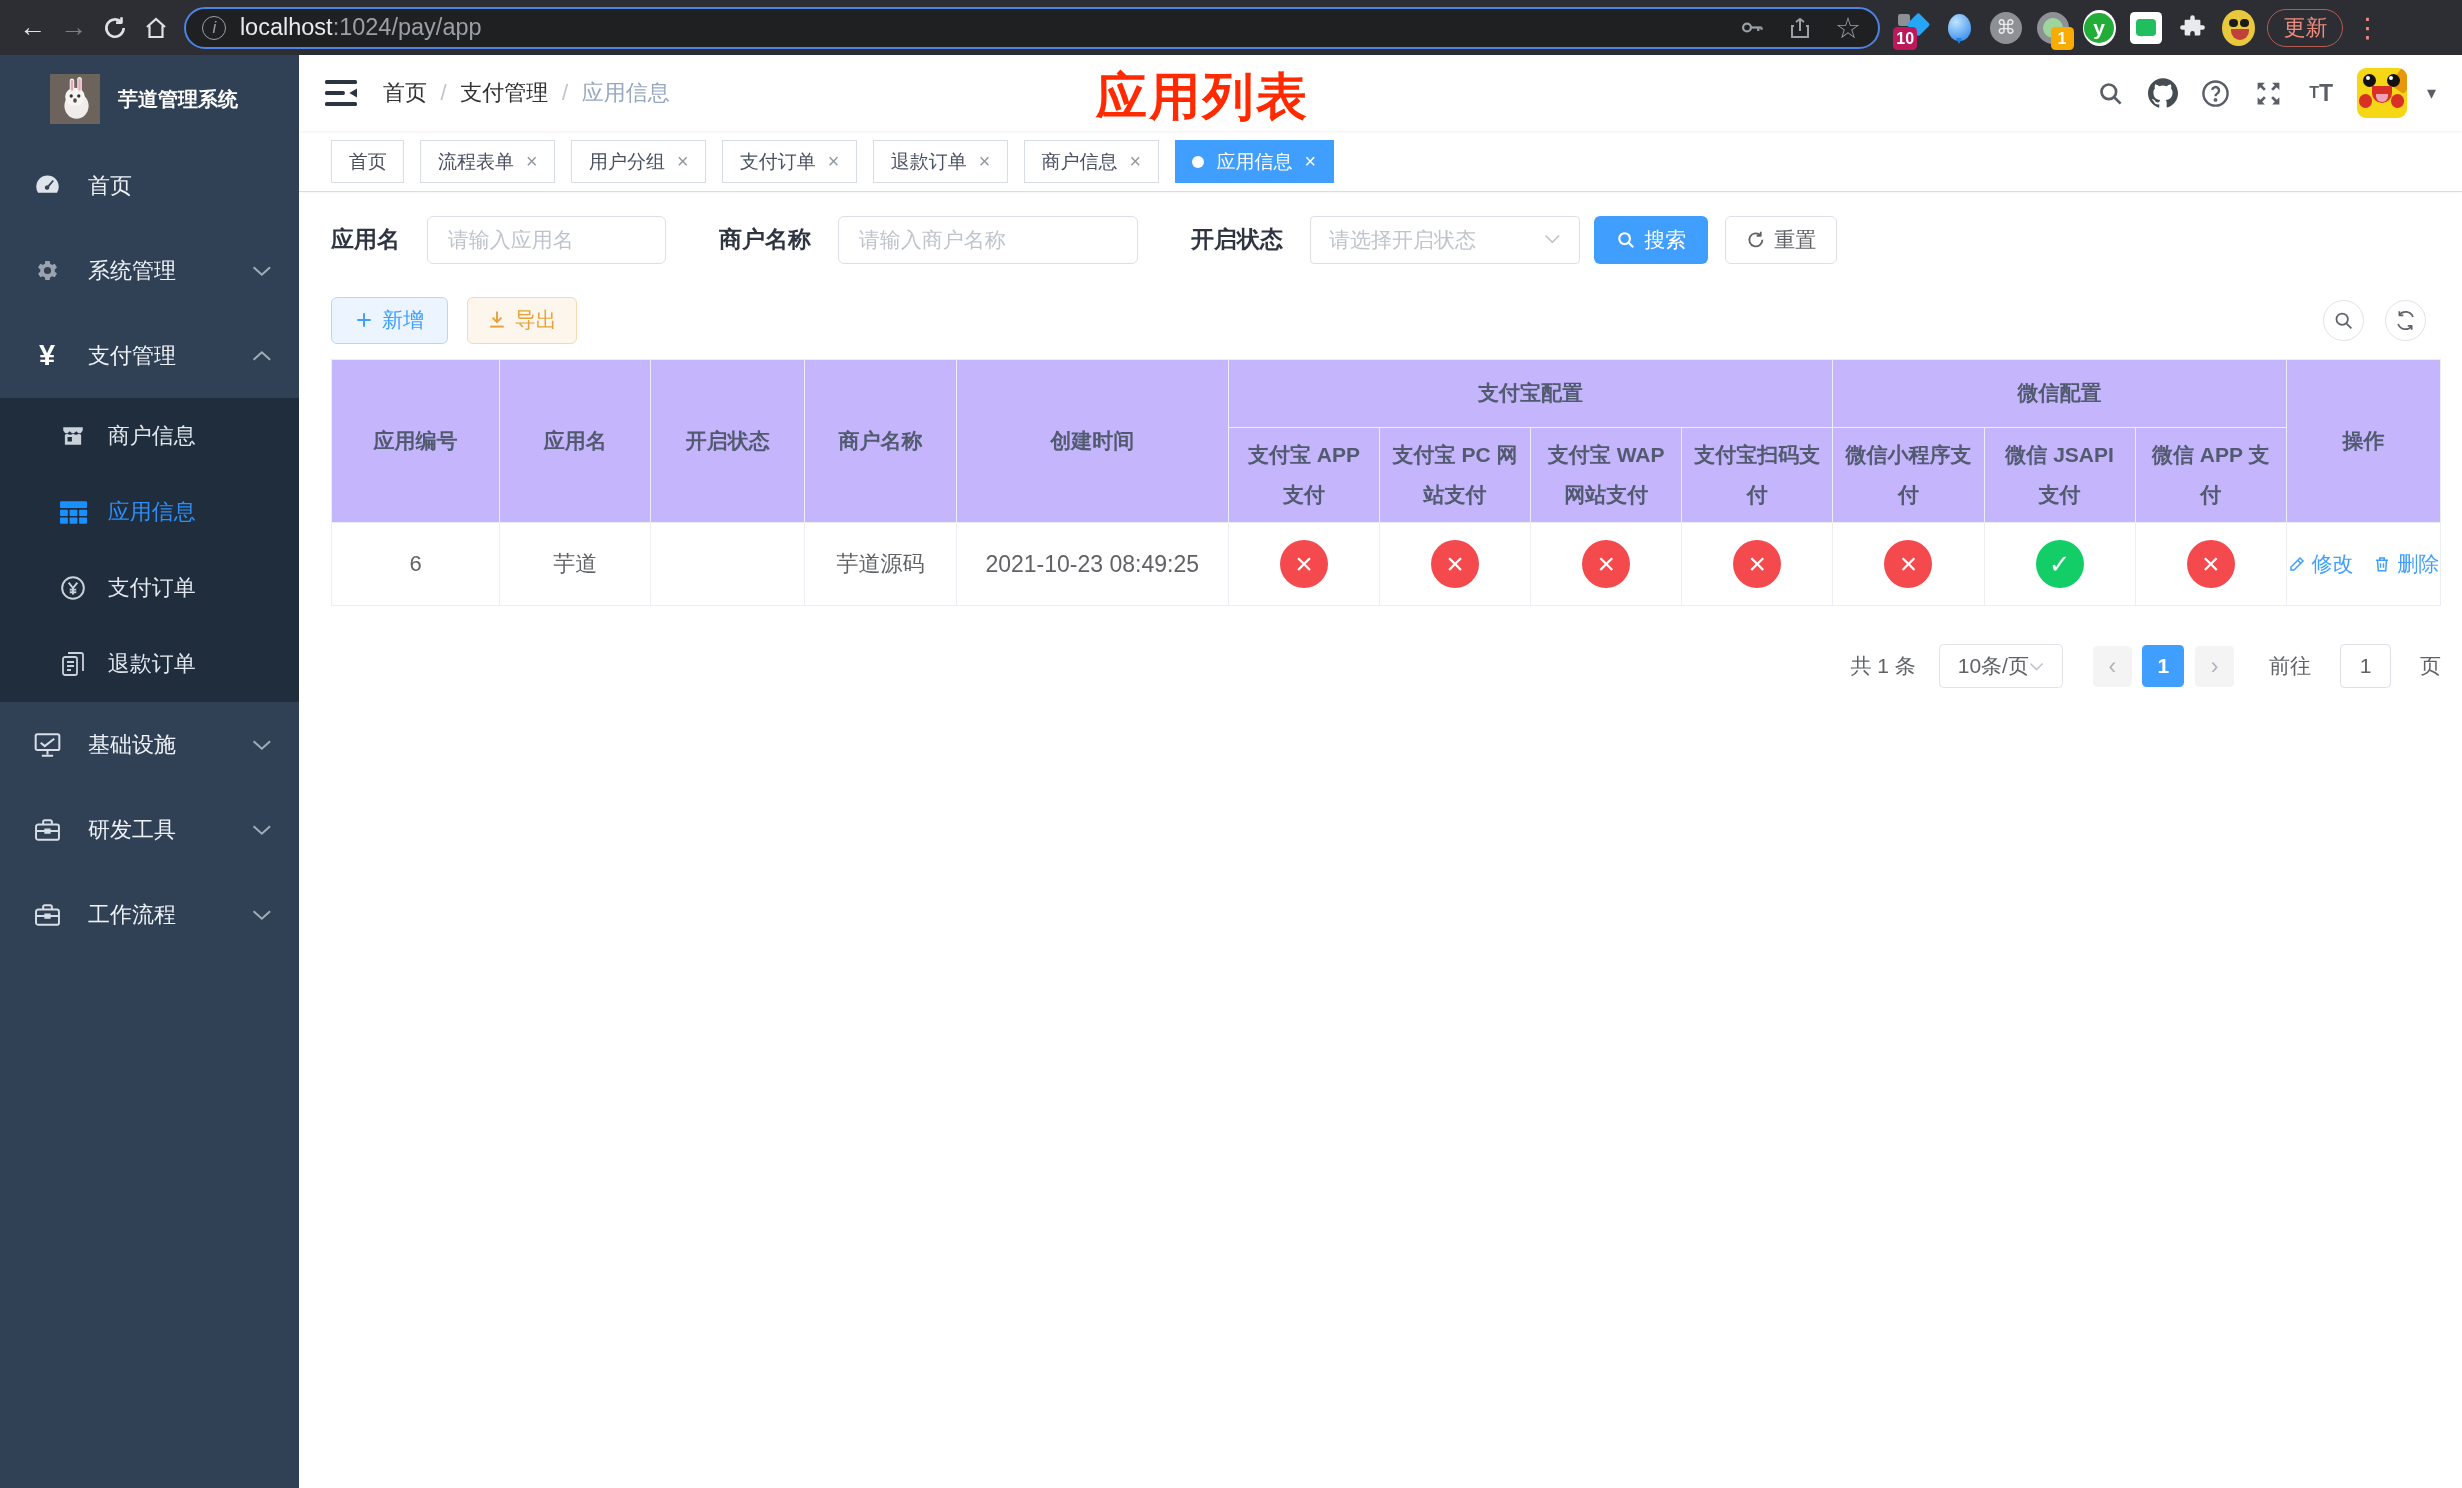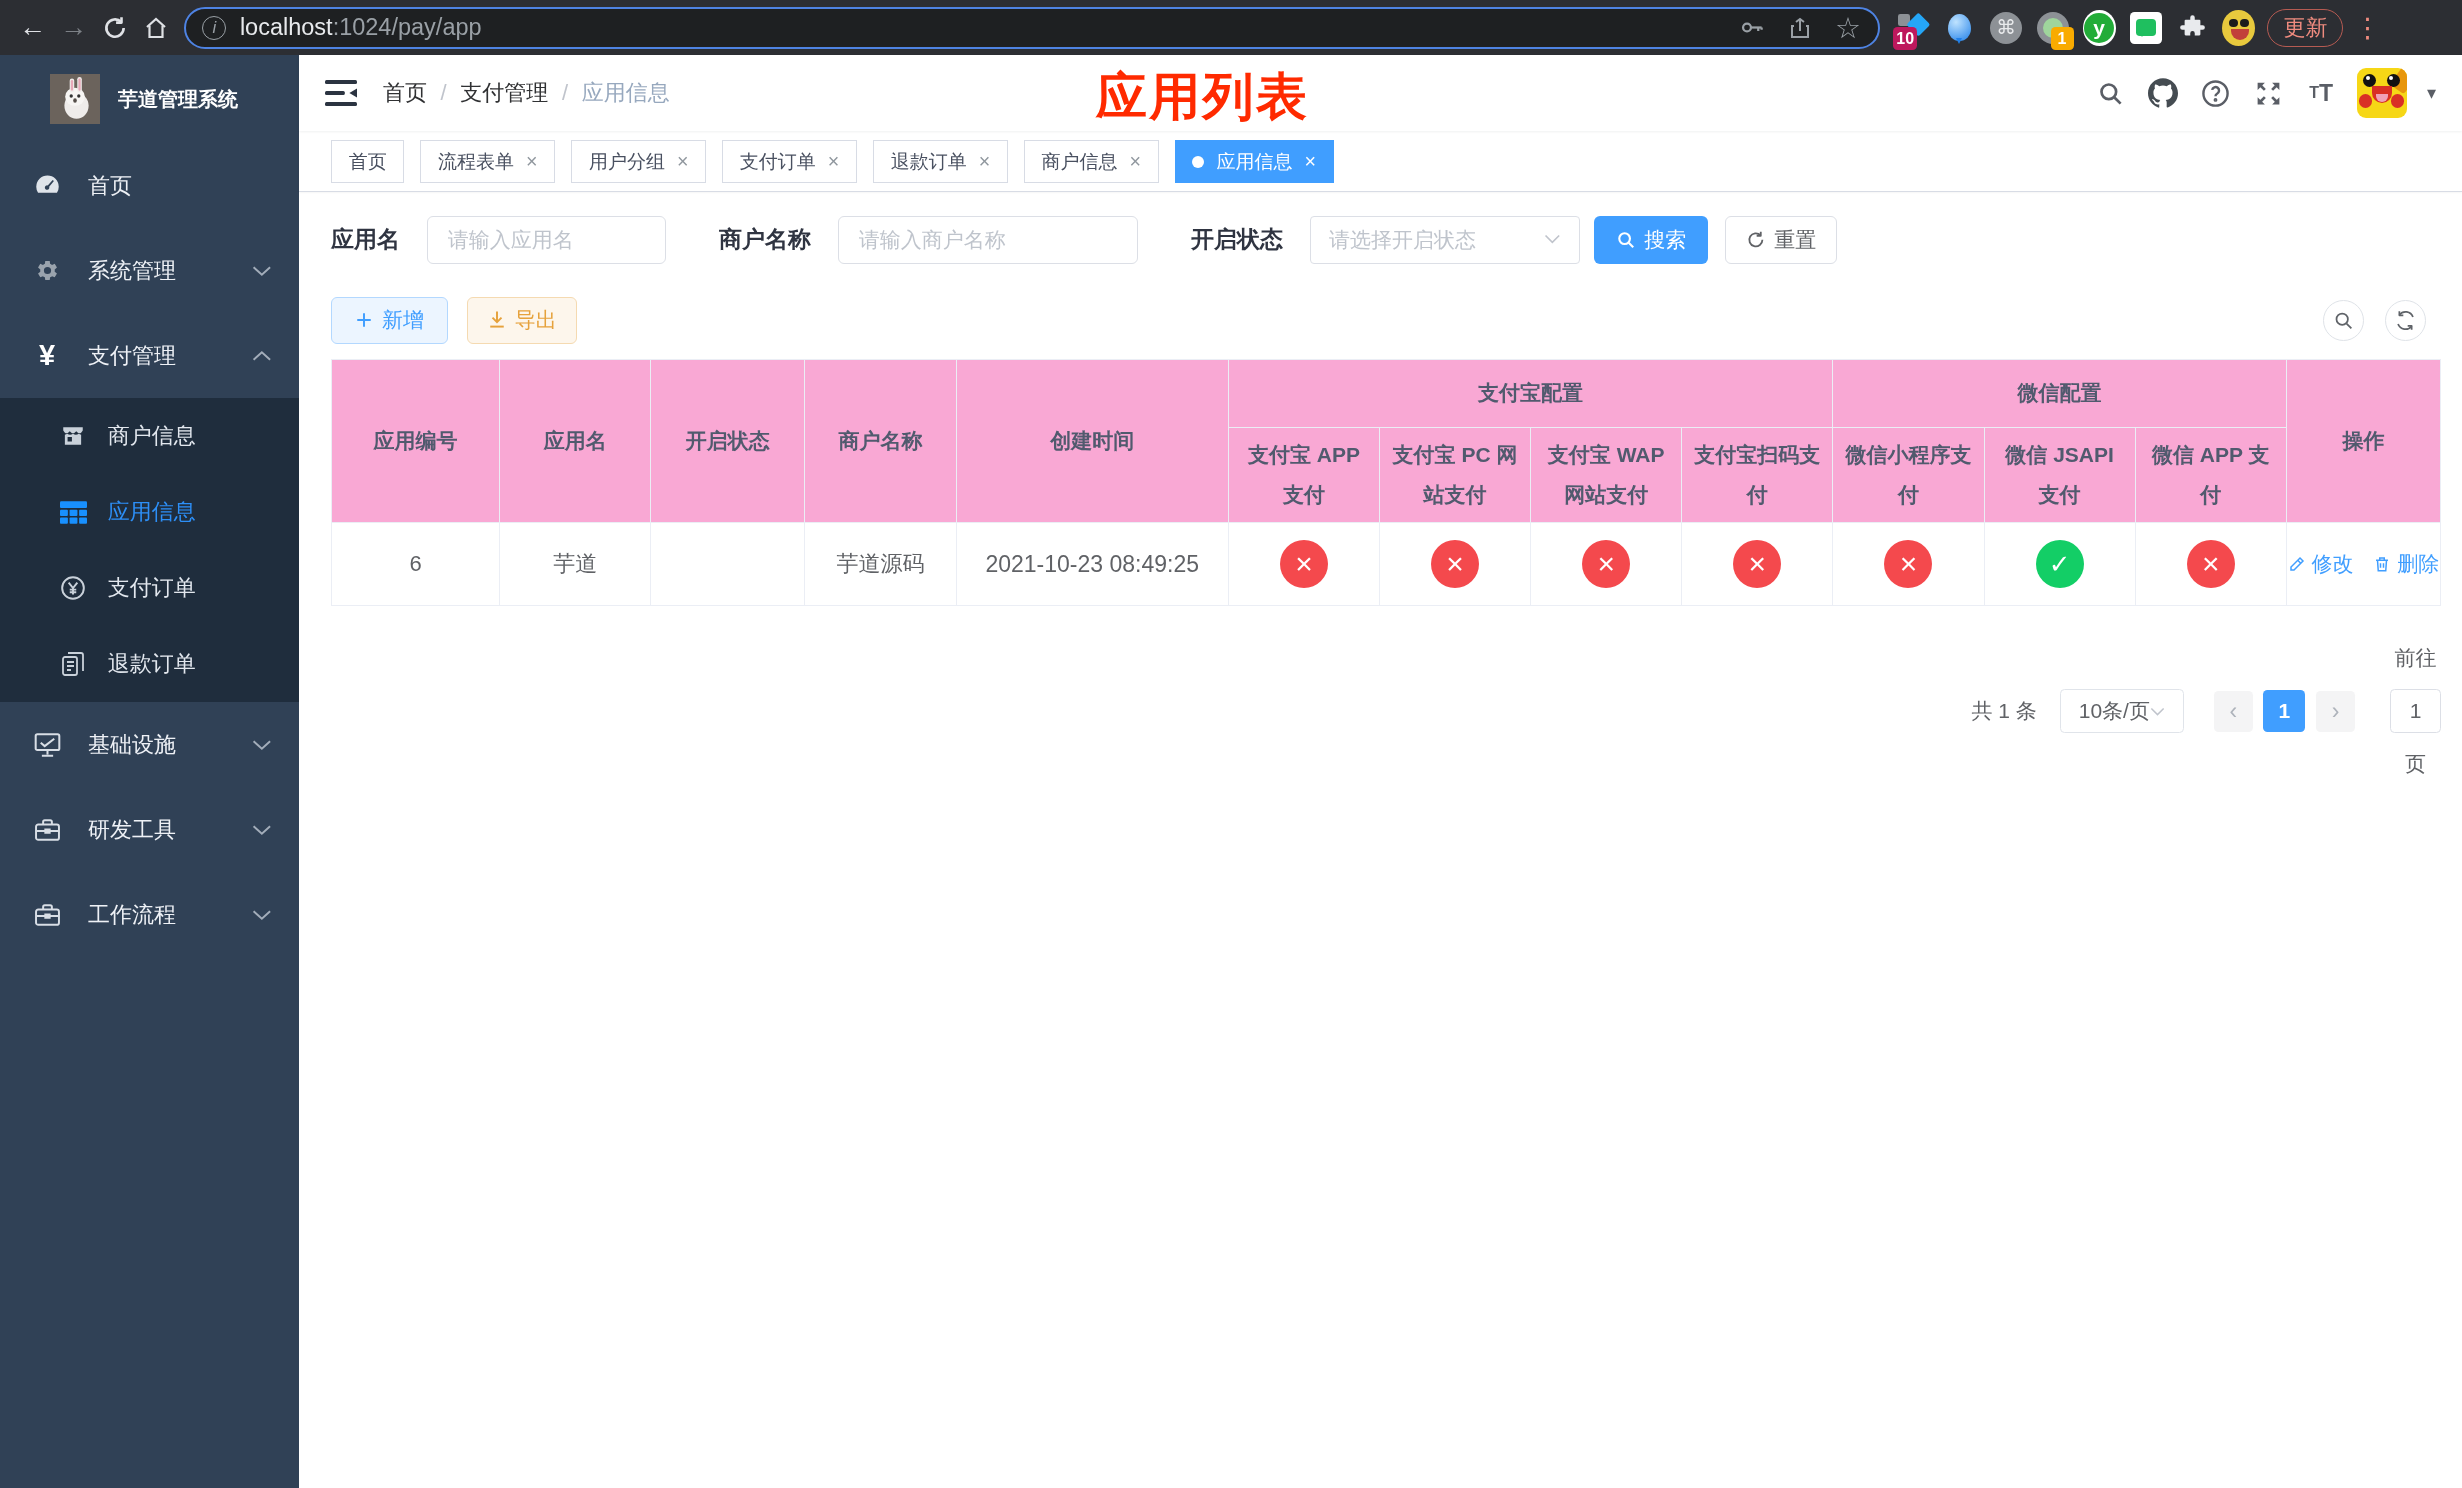--- a/index.html
+++ b/index.html
@@ -94,42 +94,42 @@
   .btn-reset { background:#fff; border-color:#dcdfe6; color:#606266; padding:0 19.7px; margin-left:16.7px; }
   .toolbar-row { margin-top:33px; display:flex; align-items:center; }
   .btn-add { height:47px; background:#ecf5ff; border-color:#b3d8ff; color:#409eff; padding:0 23px; }
   .btn-export { height:47px; background:#fdf6ec; border-color:#f5dab1; color:#e6a23c; padding:0 19.7px; margin-left:19px; }
   .round-btns { margin-left:auto; display:flex; gap:21px; margin-right:13.6px; }
   .round-btn { width:41px; height:41px; border-radius:50%; border:0.8px solid #dfe3e8; display:flex; align-items:center; justify-content:center; color:#5f6368; cursor:pointer; background:#fff; }
 
   
   .table-wrap { margin-top:15px; }
   table { border-collapse:collapse; table-layout:fixed; width:2110px; }
-  th { background:#f9a8d4; border:0.8px solid #ebeef5; font-size:21px; font-weight:700; color:#515a6e; text-align:center; padding:7.6px 9px; line-height:1.9; }
+  th { background:#c4b5fd; border:0.8px solid #ebeef5; font-size:21px; font-weight:700; color:#515a6e; text-align:center; padding:7.6px 9px; line-height:1.9; }
   th.group { height:68px; }
   td { border:0.8px solid #ebeef5; height:83px; text-align:center; font-size:22px; color:#606266; background:#fff; }
   .switch { width:61px; height:31px; border-radius:16.7px; background:#c0ccda; margin:0 auto; position:relative; cursor:pointer; }
   .switch.on { background:#169bf6; }
   .switch .knob { position:absolute; top:3px; right:3.8px; width:25px; height:25px; background:#fff; border-radius:50%; }
   .status-circle { width:48px; height:48px; border-radius:50%; margin:0 auto; display:flex; align-items:center; justify-content:center; color:#fff; font-size:26px; }
   .status-circle.fail { background:#f4494d; }
   .status-circle.fail:after { content:"×"; font-size:30px; line-height:1; }
   .status-circle.pass { background:#13ce66; }
   .status-circle.pass:after { content:"✓"; font-size:26px; line-height:1; }
   .row-actions { display:flex; gap:19.7px; justify-content:center; align-items:center; }
   .link { color:#409eff; font-size:21px; display:inline-flex; align-items:center; gap:6px; cursor:pointer; white-space:nowrap; }
 
   
   .pagination { margin-top:38px; width:2110px; display:flex; align-items:center; justify-content:flex-end; font-size:21px; color:#606266; }
   .pg-total { margin-right:23px; }
   .pg-size { width:124px; height:44px; border:0.8px solid #e0e4ea; border-radius:4.5px; display:flex; align-items:center; justify-content:center; padding:0 15px; color:#606266; cursor:pointer; }
   .pager { display:flex; align-items:center; gap:10.6px; margin-left:30px; }
   .pg-btn { min-width:39px; height:41px; background:#f4f4f5; border-radius:4.5px; display:flex; align-items:center; justify-content:center; color:#aeb3bb; font-size:23px; cursor:pointer; }
   .pg-num { min-width:42px; height:42px; border-radius:4.5px; background:#409eff; color:#fff; font-weight:700; display:flex; align-items:center; justify-content:center; cursor:pointer; }
-  .goto { display:flex; align-items:center; gap:17px; margin-left:35px;flex-direction:column; }
+  .goto { display:flex; align-items:center; gap:29px; margin-left:35px; }
   .goto-input { width:51px; height:44px; border:0.8px solid #dcdfe6; border-radius:4.5px; text-align:center; font-size:21px; color:#606266; outline:none; }
   svg { display:block; }
 </style>
 </head>
 <body>
 
 <div class="browser-bar">
   <div class="nav-btn">←</div>
   <div class="nav-btn disabled">→</div>
   <div class="nav-btn">

